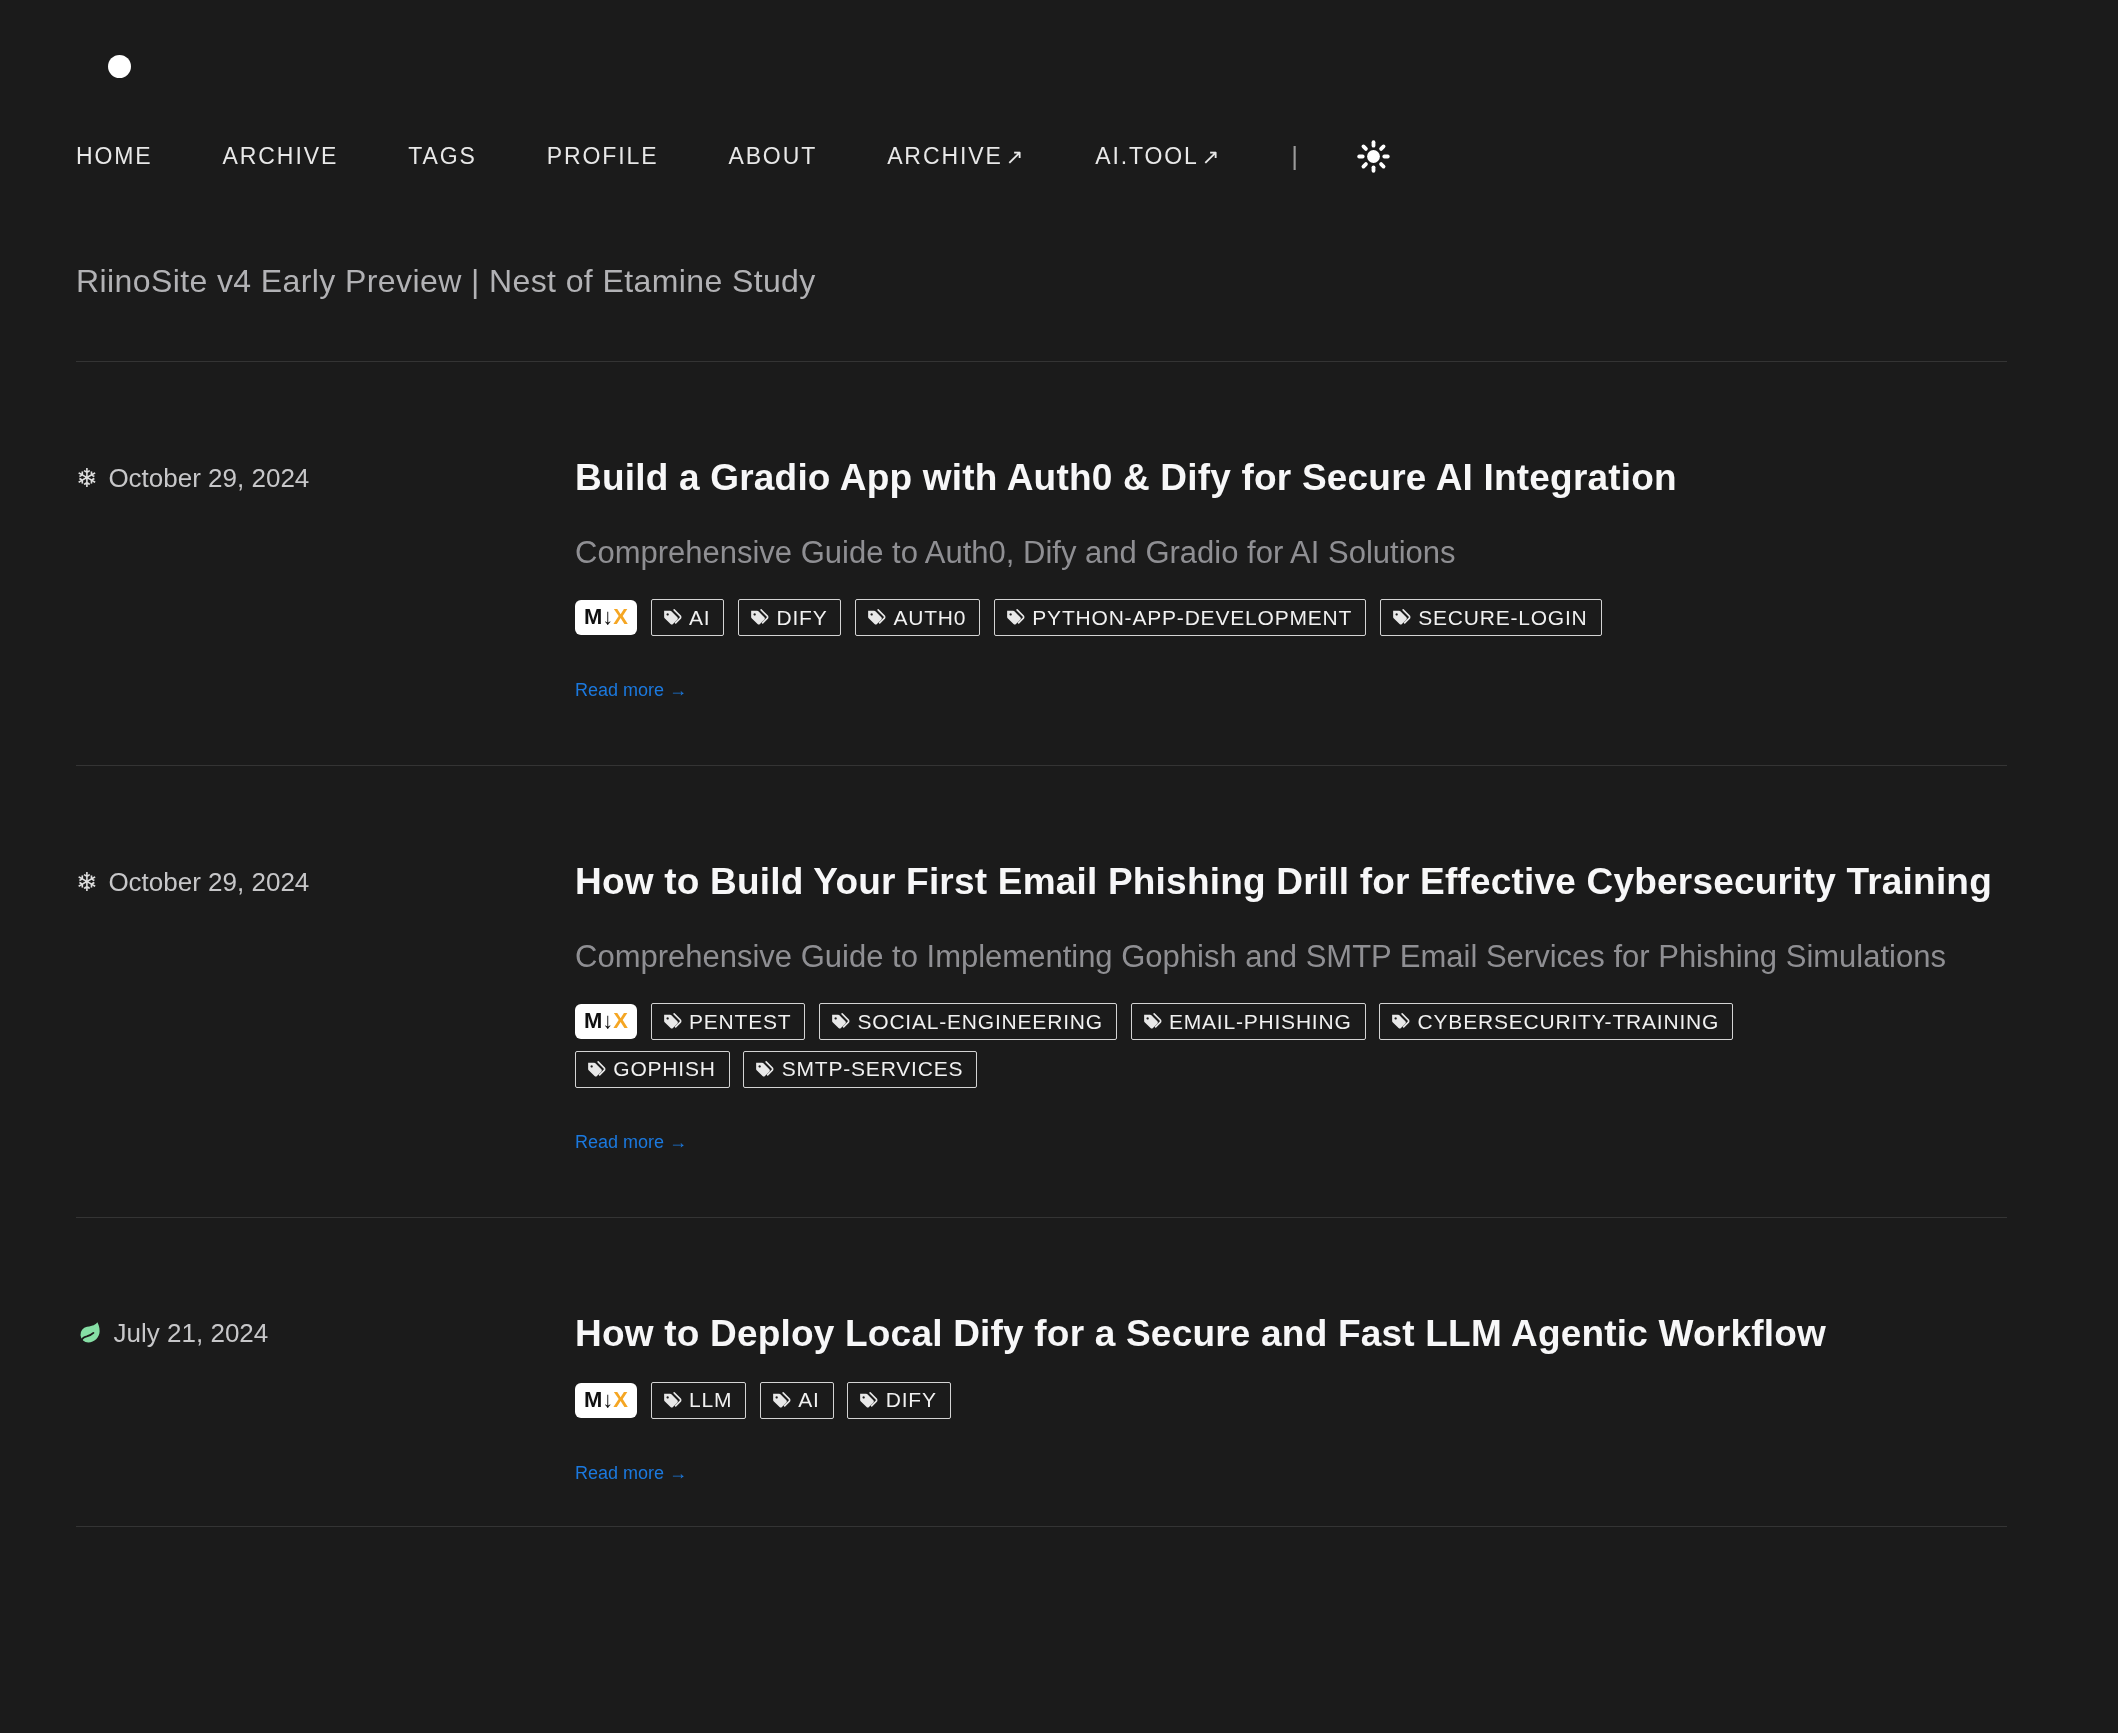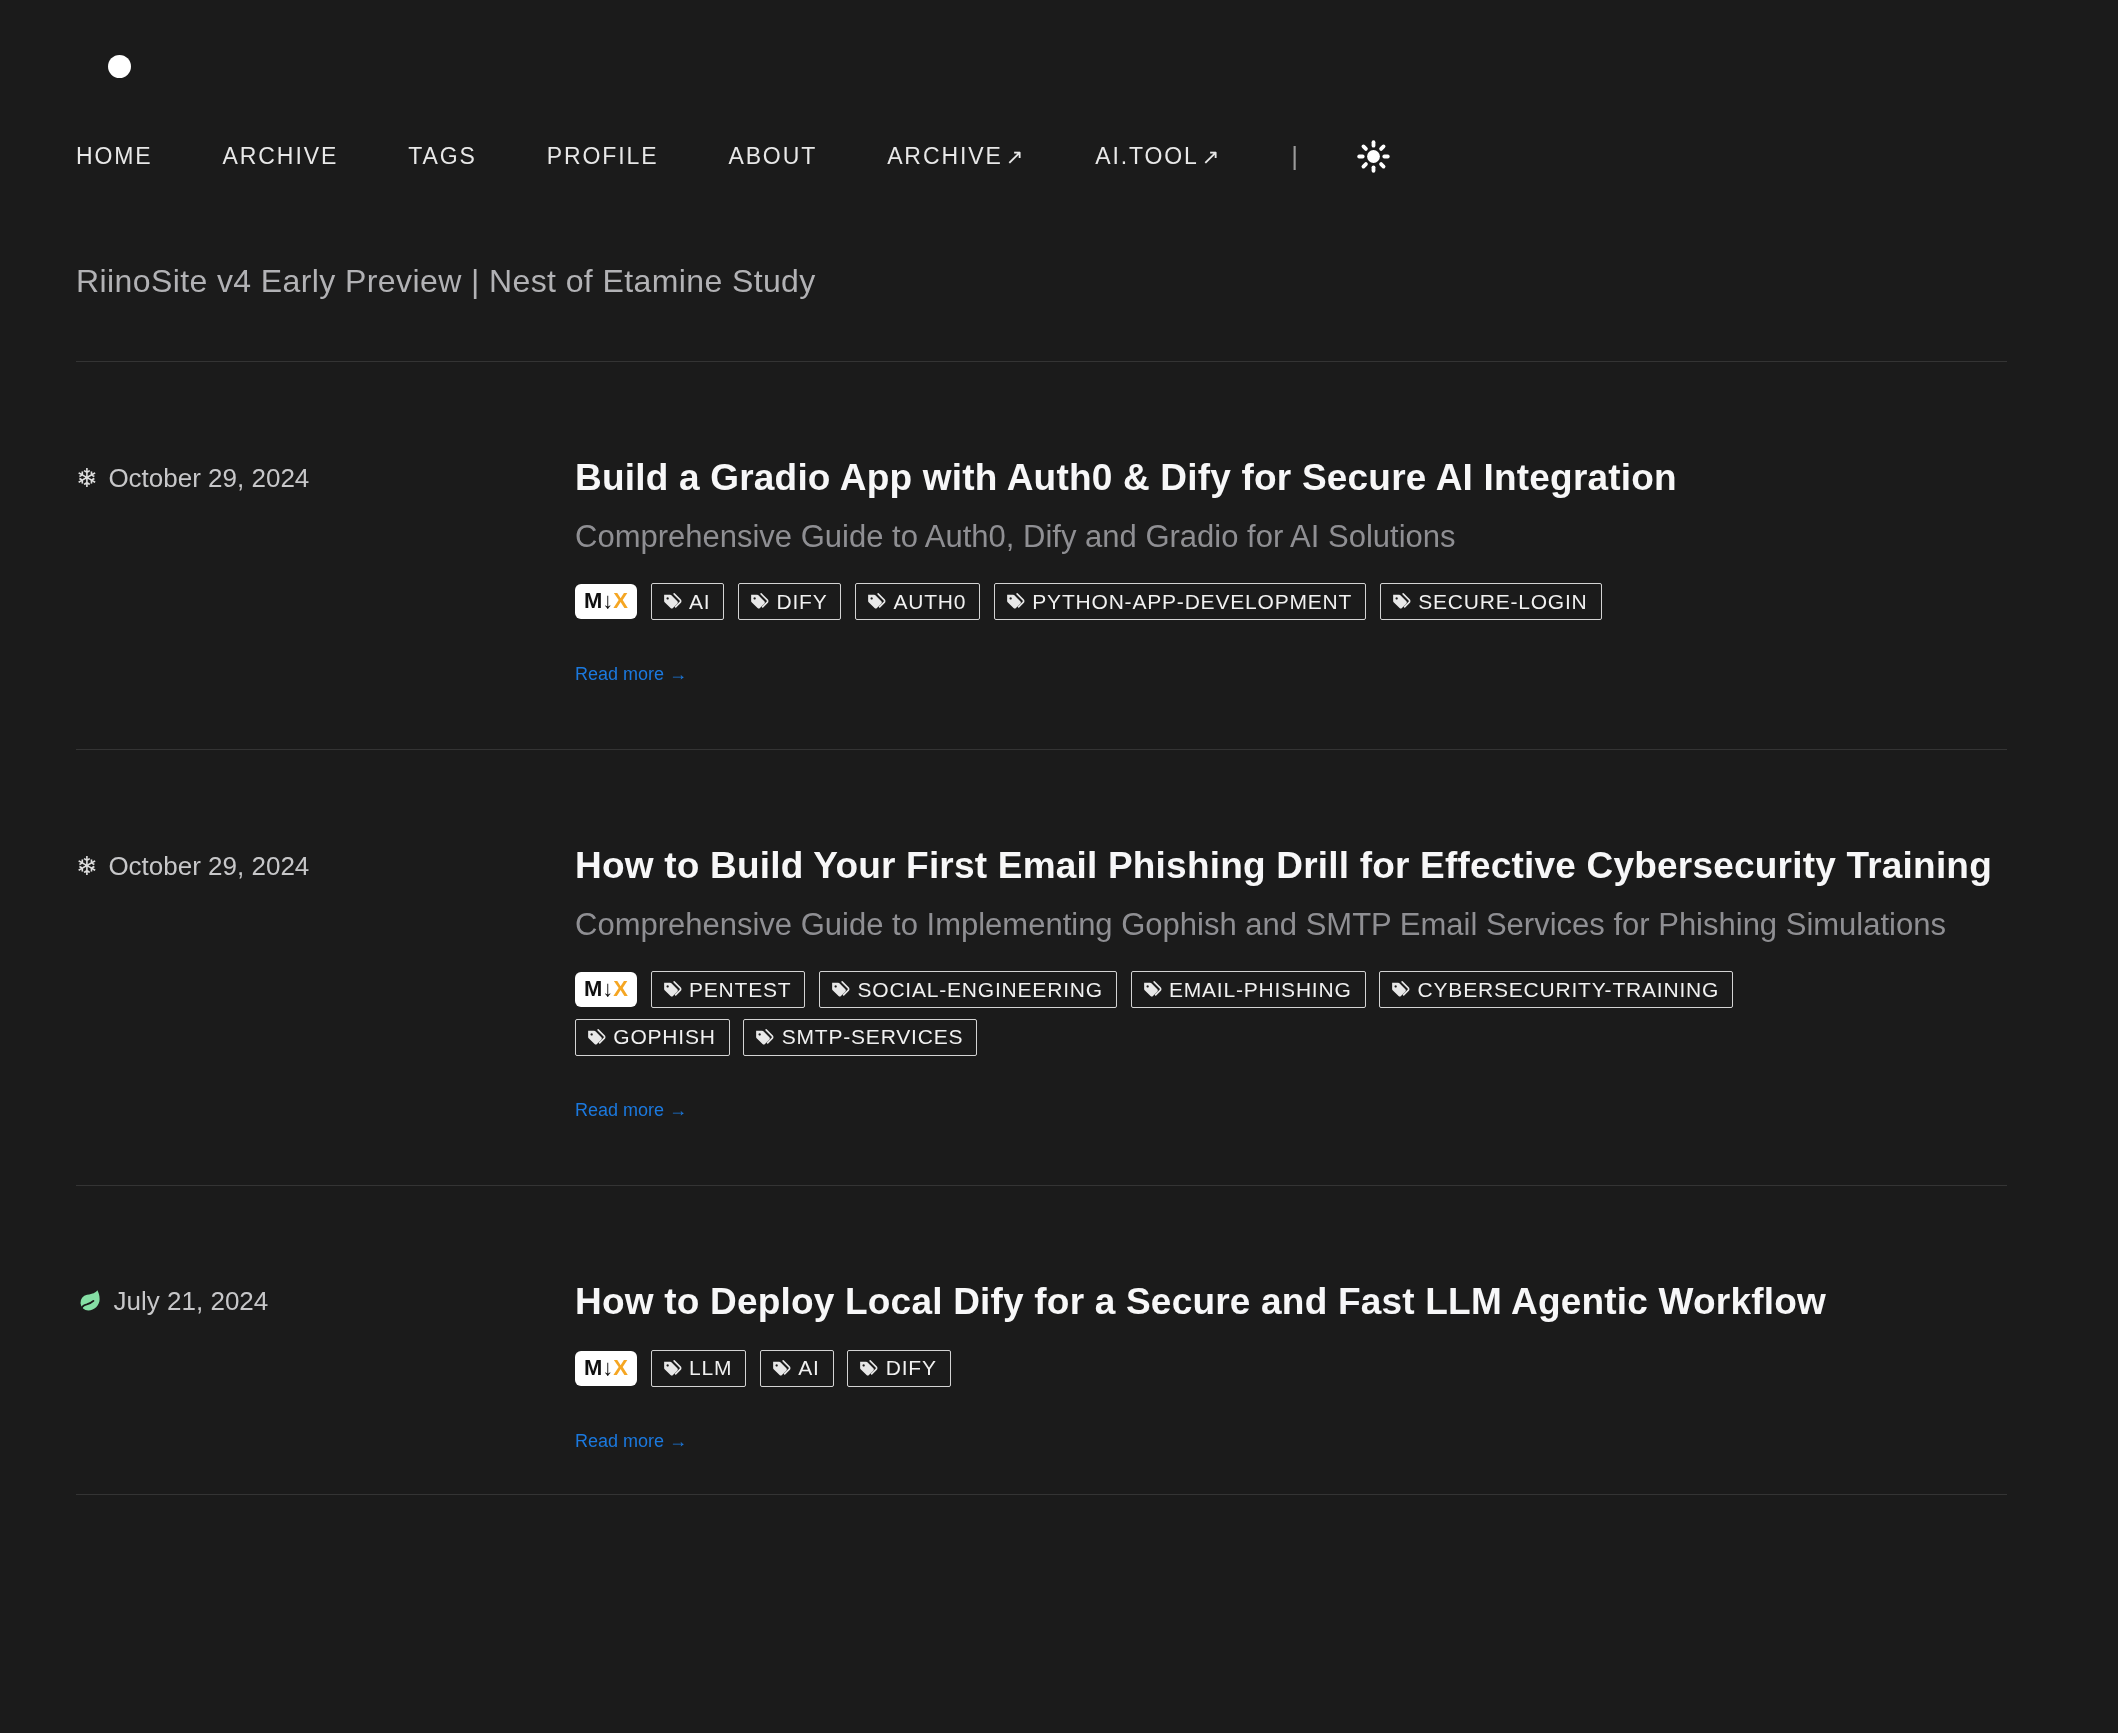--- a/index.html
+++ b/index.html
@@ -50,21 +50,21 @@
   }
   .date-icon { font-size:26px; color:#e0e0e0; line-height:1; }
   .leaf-icon svg { display:block; }
   .post-body { flex:1 1 auto; min-width:0; }
   .post-title {
     font-size:37px; font-weight:700; color:#f7f7f8;
     line-height:1.38; letter-spacing:0.2px;
     cursor:pointer;
   }
   .post-subtitle {
-    margin-top:12px;
+    margin-top:28px;
     font-size:31px; font-weight:400; color:#8f8f93;
     line-height:1.45;
   }
   .tag-row {
     margin-top:23px;
     display:flex; flex-wrap:wrap; align-items:center;
     gap:10.6px 13.7px;
     max-width:1262px;
   }
   .mdx-badge {

